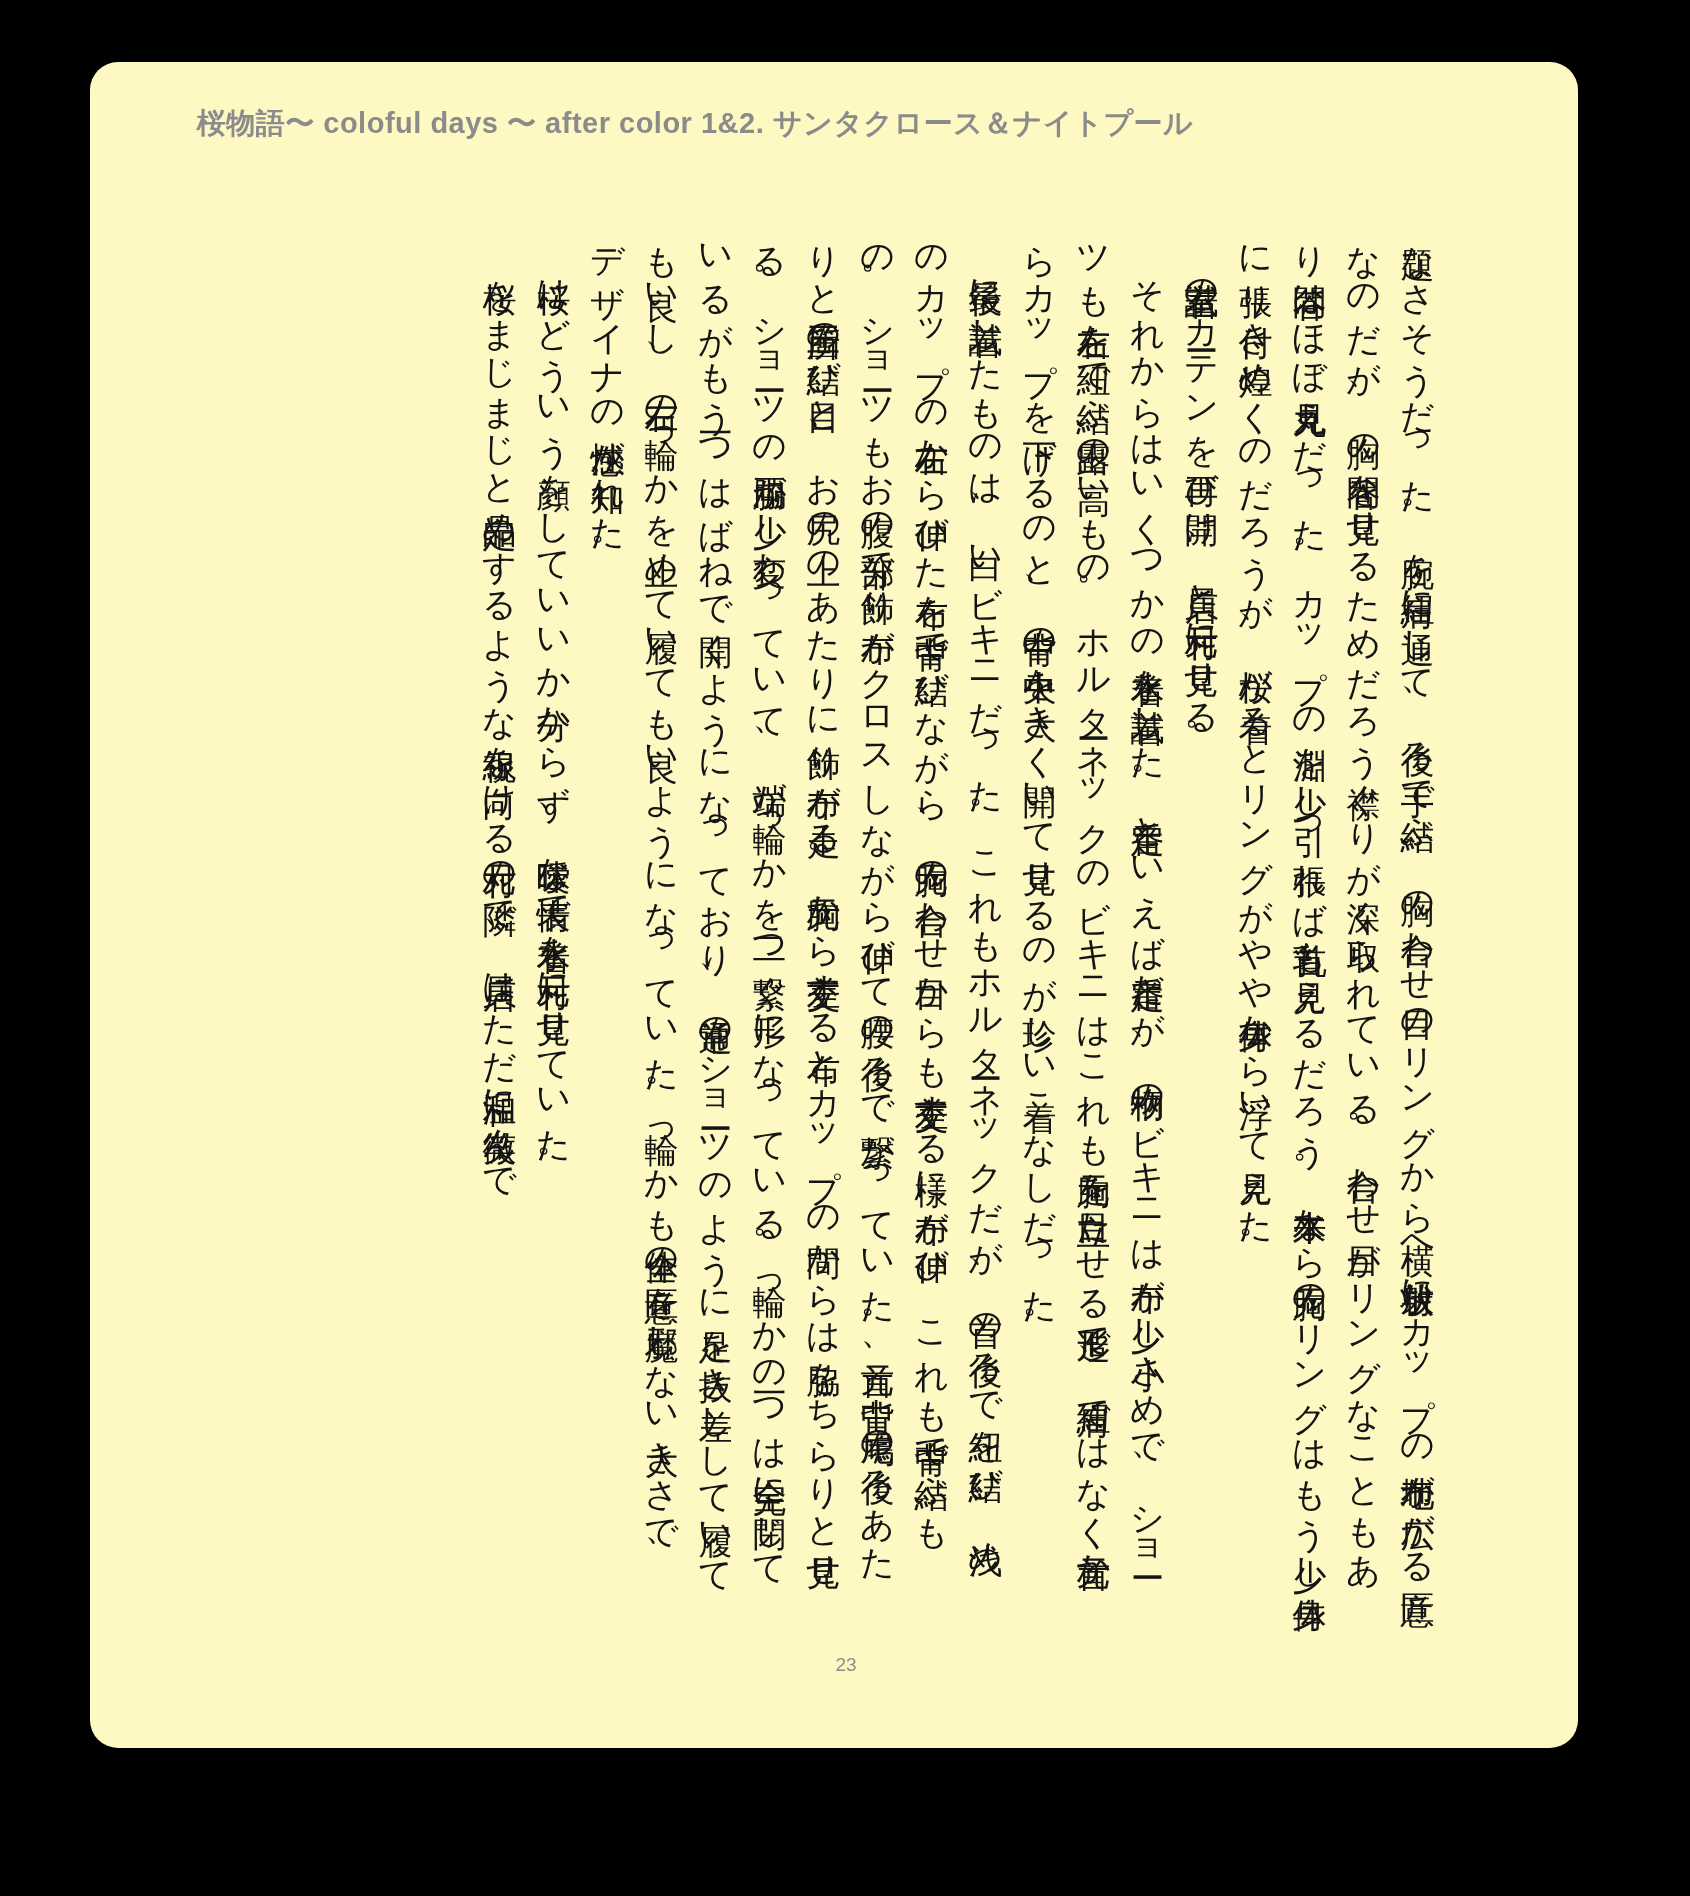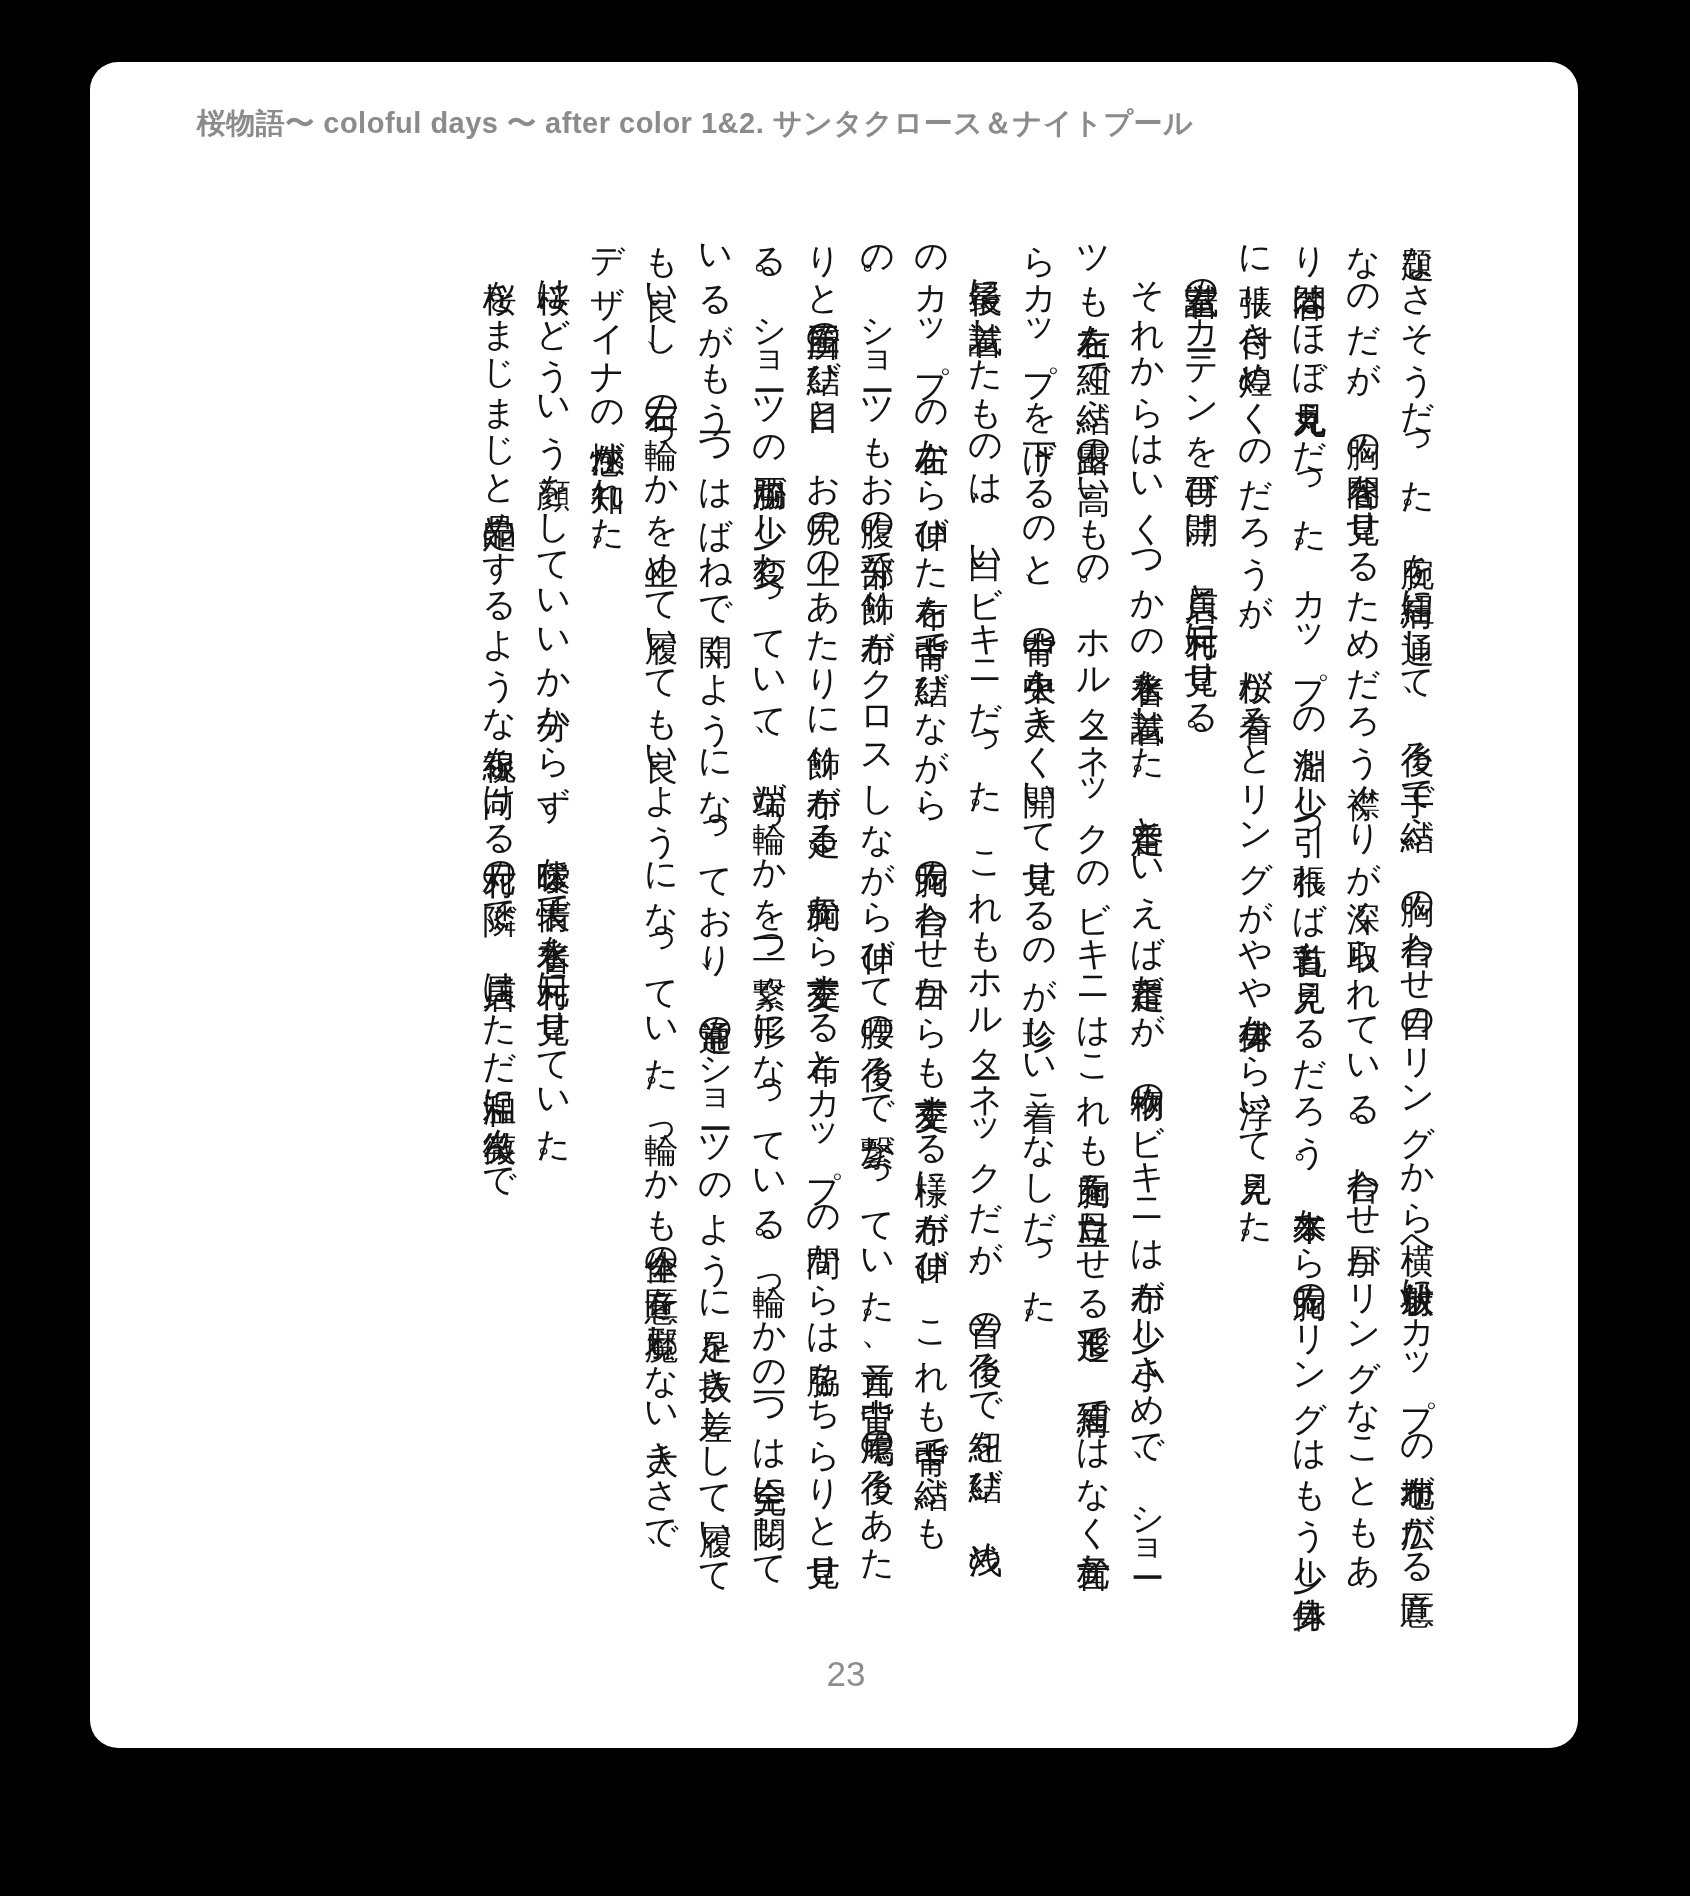--- a/index.html
+++ b/index.html
@@ -7,21 +7,21 @@
     width:1690px;height:1896px;
     background:#000;
     position:relative;
     font-family:"Liberation Sans",sans-serif;
     overflow:hidden;
   }
   .page{
     position:absolute;
     left:90px;top:62px;
     width:1488px;height:1686px;
-    background:#ffffff;
+    background:#fef9c3;
     border-radius:28px;
   }
   .page-title{
     position:absolute;
     top:42px;left:0;
     width:1210px;
     text-align:center;
     font-family:"Liberation Sans",sans-serif;
     font-weight:700;
     font-size:29px;
@@ -47,21 +47,21 @@
   .page-body p{
     margin:0;padding:0;
   }
   .page-number{
     position:absolute;
     top:1592px;
     left:12px;
     width:100%;
     text-align:center;
     font-family:"Liberation Sans",sans-serif;
-    font-size:35px;
+    font-size:19px;
     color:#8d8d8d;
   }
 </style>
 </head>
 <body>
 
 <div class="page">
 
   <div class="page-title">桜物語〜 coloful days 〜 after color 1&amp;2. サンタクロース＆ナイトプール</div>
 

